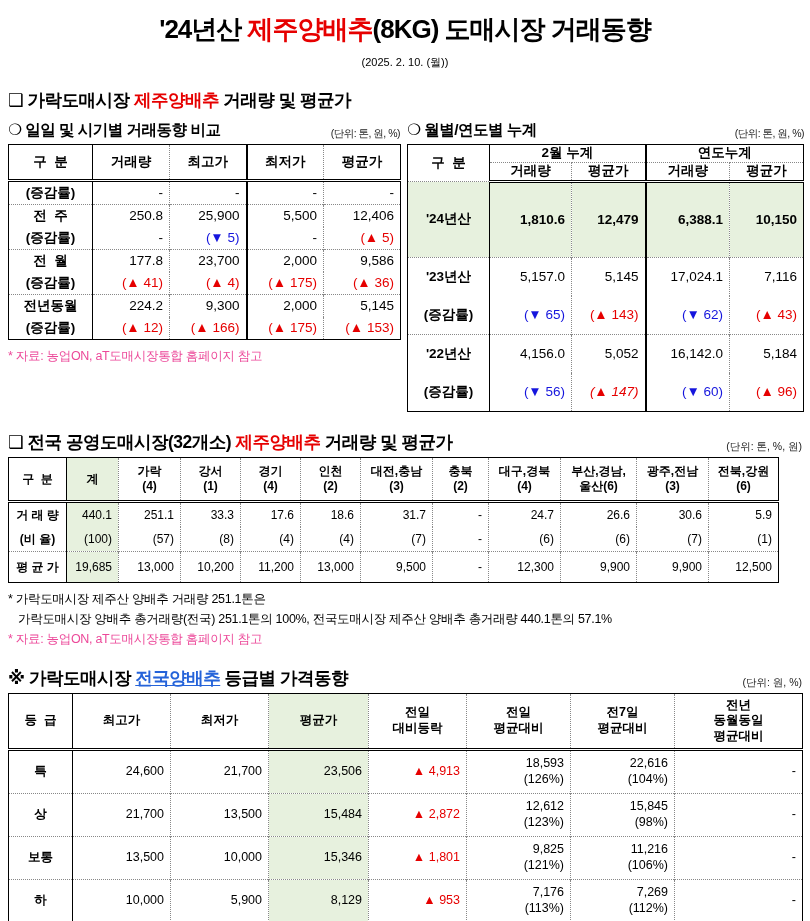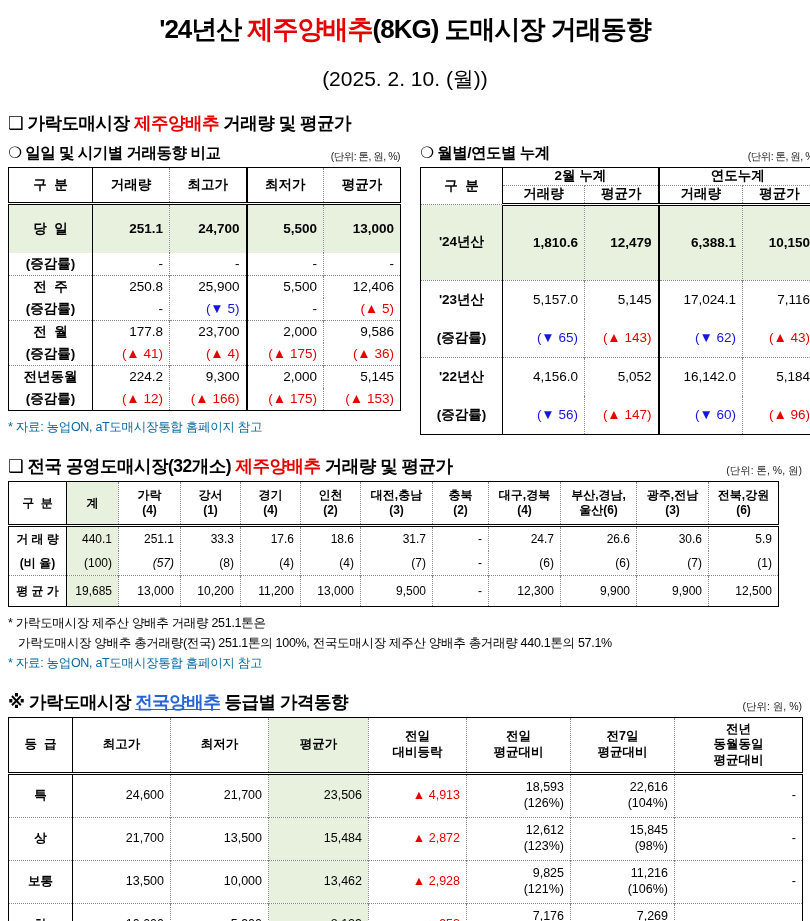--- a/index.html
+++ b/index.html
@@ -1,28 +1,28 @@
 <!DOCTYPE html>
 <html><head>
 <meta charset="utf-8">
 <style>
   html,body{margin:0;padding:0;background:#fff;color:#000;
     font-family:"Liberation Sans","DejaVu Sans",sans-serif;}
   .page{width:810px;height:921px;box-sizing:border-box;padding:10px 8px 0 8px;overflow:hidden;}
 
   .title{text-align:center;font-size:26px;font-weight:bold;letter-spacing:-1px;margin-top:2px;}
   .red{color:#e60000;}
-  .subtitle{text-align:center;font-size:21px;margin-top:18px;}
+  .subtitle{text-align:center;font-size:11px;margin-top:8px;}
 
   .sec-head{display:flex;justify-content:space-between;align-items:flex-end;
     font-size:17.5px;font-weight:bold;letter-spacing:-0.5px;margin-top:18px;}
   .sec-head .unit{font-weight:normal;font-size:10.5px;letter-spacing:0;color:#222;}
   .link{color:#2563d9;text-decoration:underline;}
 
-  .two-col{display:flex;gap:20px;margin-top:4px;}
+  .two-col{display:flex;gap:7px;margin-top:4px;}
   .col-left{width:392px;flex:none;}
   .col-right{flex:1;}
   .sub-head{display:flex;justify-content:space-between;align-items:flex-end;
     font-size:15.5px;font-weight:bold;letter-spacing:-0.5px;margin:4px 0 3px 0;}
   .sub-head .unit{font-weight:normal;font-size:10.5px;color:#222;}
 
   table.grid{border-collapse:collapse;table-layout:fixed;border:1.5px solid #000;}
   .grid th,.grid td{padding:0 6px;vertical-align:middle;white-space:pre-wrap;
     overflow:hidden;line-height:1.25;}
   .grid thead th{text-align:center;font-weight:bold;}
@@ -41,21 +41,21 @@
   #tbl-daily table,#tbl-monthly table{font-size:13.5px;}
   #tbl-daily thead th{height:34px;}
   #tbl-monthly thead th{height:17px;}
   #tbl-monthly thead tr:first-child th{border-bottom:1px dotted #888;}
   #tbl-nation table{font-size:12px;}
   #tbl-nation thead th{height:42px;font-size:12px;}
   #tbl-grade table{font-size:12.5px;}
   #tbl-grade thead th{height:54px;}
 
   .note{font-size:12.5px;margin-top:3px;letter-spacing:-0.3px;}
-  .note.src{color:#0369a1;}
+  .note.src{color:#ec4899;}
   .note.indent{padding-left:10px;}
   .src-gap{margin-top:8px;}
 </style>
 </head>
 <body>
 
 <div class="page">
 
   <div class="title"><span>'24년산 </span><span class="red">제주양배추</span><span>(8KG) 도매시장 거래동향</span></div>
   <div class="subtitle">(2025. 2. 10. (월))</div>
@@ -82,27 +82,20 @@
             <thead>
               <tr>
                 <th class="b-s ">구  분</th>
                 <th class="b-d ">거래량</th>
                 <th class="b-t ">최고가</th>
                 <th class="b-d ">최저가</th>
                 <th class=" ">평균가</th>
               </tr>
             </thead>
             <tbody>
-              <tr class="hl ">
-                <td class="lab b-s " style="height: 48px;">당  일</td>
-                <td class="num b-d " style="height: 48px;">251.1</td>
-                <td class="num b-t " style="height: 48px;">24,700</td>
-                <td class="num b-d " style="height: 48px;">5,500</td>
-                <td class="num " style="height: 48px;">13,000</td>
-              </tr>
               <tr class="">
                 <td class="lab b-s " style="height: 22px;">(증감률)</td>
                 <td class="num b-d " style="height: 22px;">-</td>
                 <td class="num b-t " style="height: 22px;">-</td>
                 <td class="num b-d " style="height: 22px;">-</td>
                 <td class="num " style="height: 22px;">-</td>
               </tr>
               <tr class="grp">
                 <td class="lab b-s " style="height: 22px;">전  주</td>
                 <td class="num b-d " style="height: 22px;">250.8</td>
@@ -202,21 +195,21 @@
               <tr class="grp">
                 <td class="lab b-s " style="height: 38px;">'22년산</td>
                 <td class="num b-d " style="height: 38px;">4,156.0</td>
                 <td class="num b-t " style="height: 38px;">5,052</td>
                 <td class="num b-d " style="height: 38px;">16,142.0</td>
                 <td class="num " style="height: 38px;">5,184</td>
               </tr>
               <tr class="">
                 <td class="lab b-s " style="height: 38px;">(증감률)</td>
                 <td class="num b-d  c-blue" style="height: 38px;">(▼ 56)</td>
-                <td class="num b-t  c-red" style="height: 38px;">(▲ 147)</td>
+                <td class="num b-t  c-red" style="height: 38px; font-style: italic;">(▲ 147)</td>
                 <td class="num b-d  c-blue" style="height: 38px;">(▼ 60)</td>
                 <td class="num  c-red" style="height: 38px;">(▲ 96)</td>
               </tr>
             </tbody>
           </table>
         </div>
     </div>
   </div>
 
   <div class="sec-head">
@@ -276,21 +269,21 @@
             <td class="num b-d " style="height: 24px;">31.7</td>
             <td class="num b-d " style="height: 24px;">-</td>
             <td class="num b-d " style="height: 24px; text-align: right;">24.7</td>
             <td class="num b-d " style="height: 24px;">26.6</td>
             <td class="num b-d " style="height: 24px;">30.6</td>
             <td class="num " style="height: 24px;">5.9</td>
           </tr>
           <tr class="">
             <td class="lab b-s " style="height: 24px;">(비 율)</td>
             <td class="num b-d green" style="height: 24px;">(100)</td>
-            <td class="num b-d " style="height: 24px; font-style: italic;">(57)</td>
+            <td class="num b-d " style="height: 24px;">(57)</td>
             <td class="num b-d " style="height: 24px;">(8)</td>
             <td class="num b-d " style="height: 24px;">(4)</td>
             <td class="num b-d " style="height: 24px;">(4)</td>
             <td class="num b-d " style="height: 24px;">(7)</td>
             <td class="num b-d " style="height: 24px;">-</td>
             <td class="num b-d " style="height: 24px;">(6)</td>
             <td class="num b-d " style="height: 24px;">(6)</td>
             <td class="num b-d " style="height: 24px;">(7)</td>
             <td class="num " style="height: 24px;">(1)</td>
           </tr>
@@ -370,22 +363,22 @@
             <td class="num b-d " style="height: 42px;">12,612
 (123%)</td>
             <td class="num b-d " style="height: 42px;">15,845
 (98%)</td>
             <td class="num " style="height: 42px;">-</td>
           </tr>
           <tr class="grp">
             <td class="lab b-s " style="height: 42px;">보통</td>
             <td class="num b-d " style="height: 42px;">13,500</td>
             <td class="num b-d " style="height: 42px;">10,000</td>
-            <td class="num b-d green" style="height: 42px;">13,462</td>
-            <td class="num b-d  c-red" style="height: 42px;">▲ 2,928</td>
+            <td class="num b-d green" style="height: 42px;">15,346</td>
+            <td class="num b-d  c-red" style="height: 42px;">▲ 1,801</td>
             <td class="num b-d " style="height: 42px;">9,825
 (121%)</td>
             <td class="num b-d " style="height: 42px;">11,216
 (106%)</td>
             <td class="num " style="height: 42px;">-</td>
           </tr>
           <tr class="grp">
             <td class="lab b-s " style="height: 42px;">하</td>
             <td class="num b-d " style="height: 42px;">10,000</td>
             <td class="num b-d " style="height: 42px;">5,900</td>

